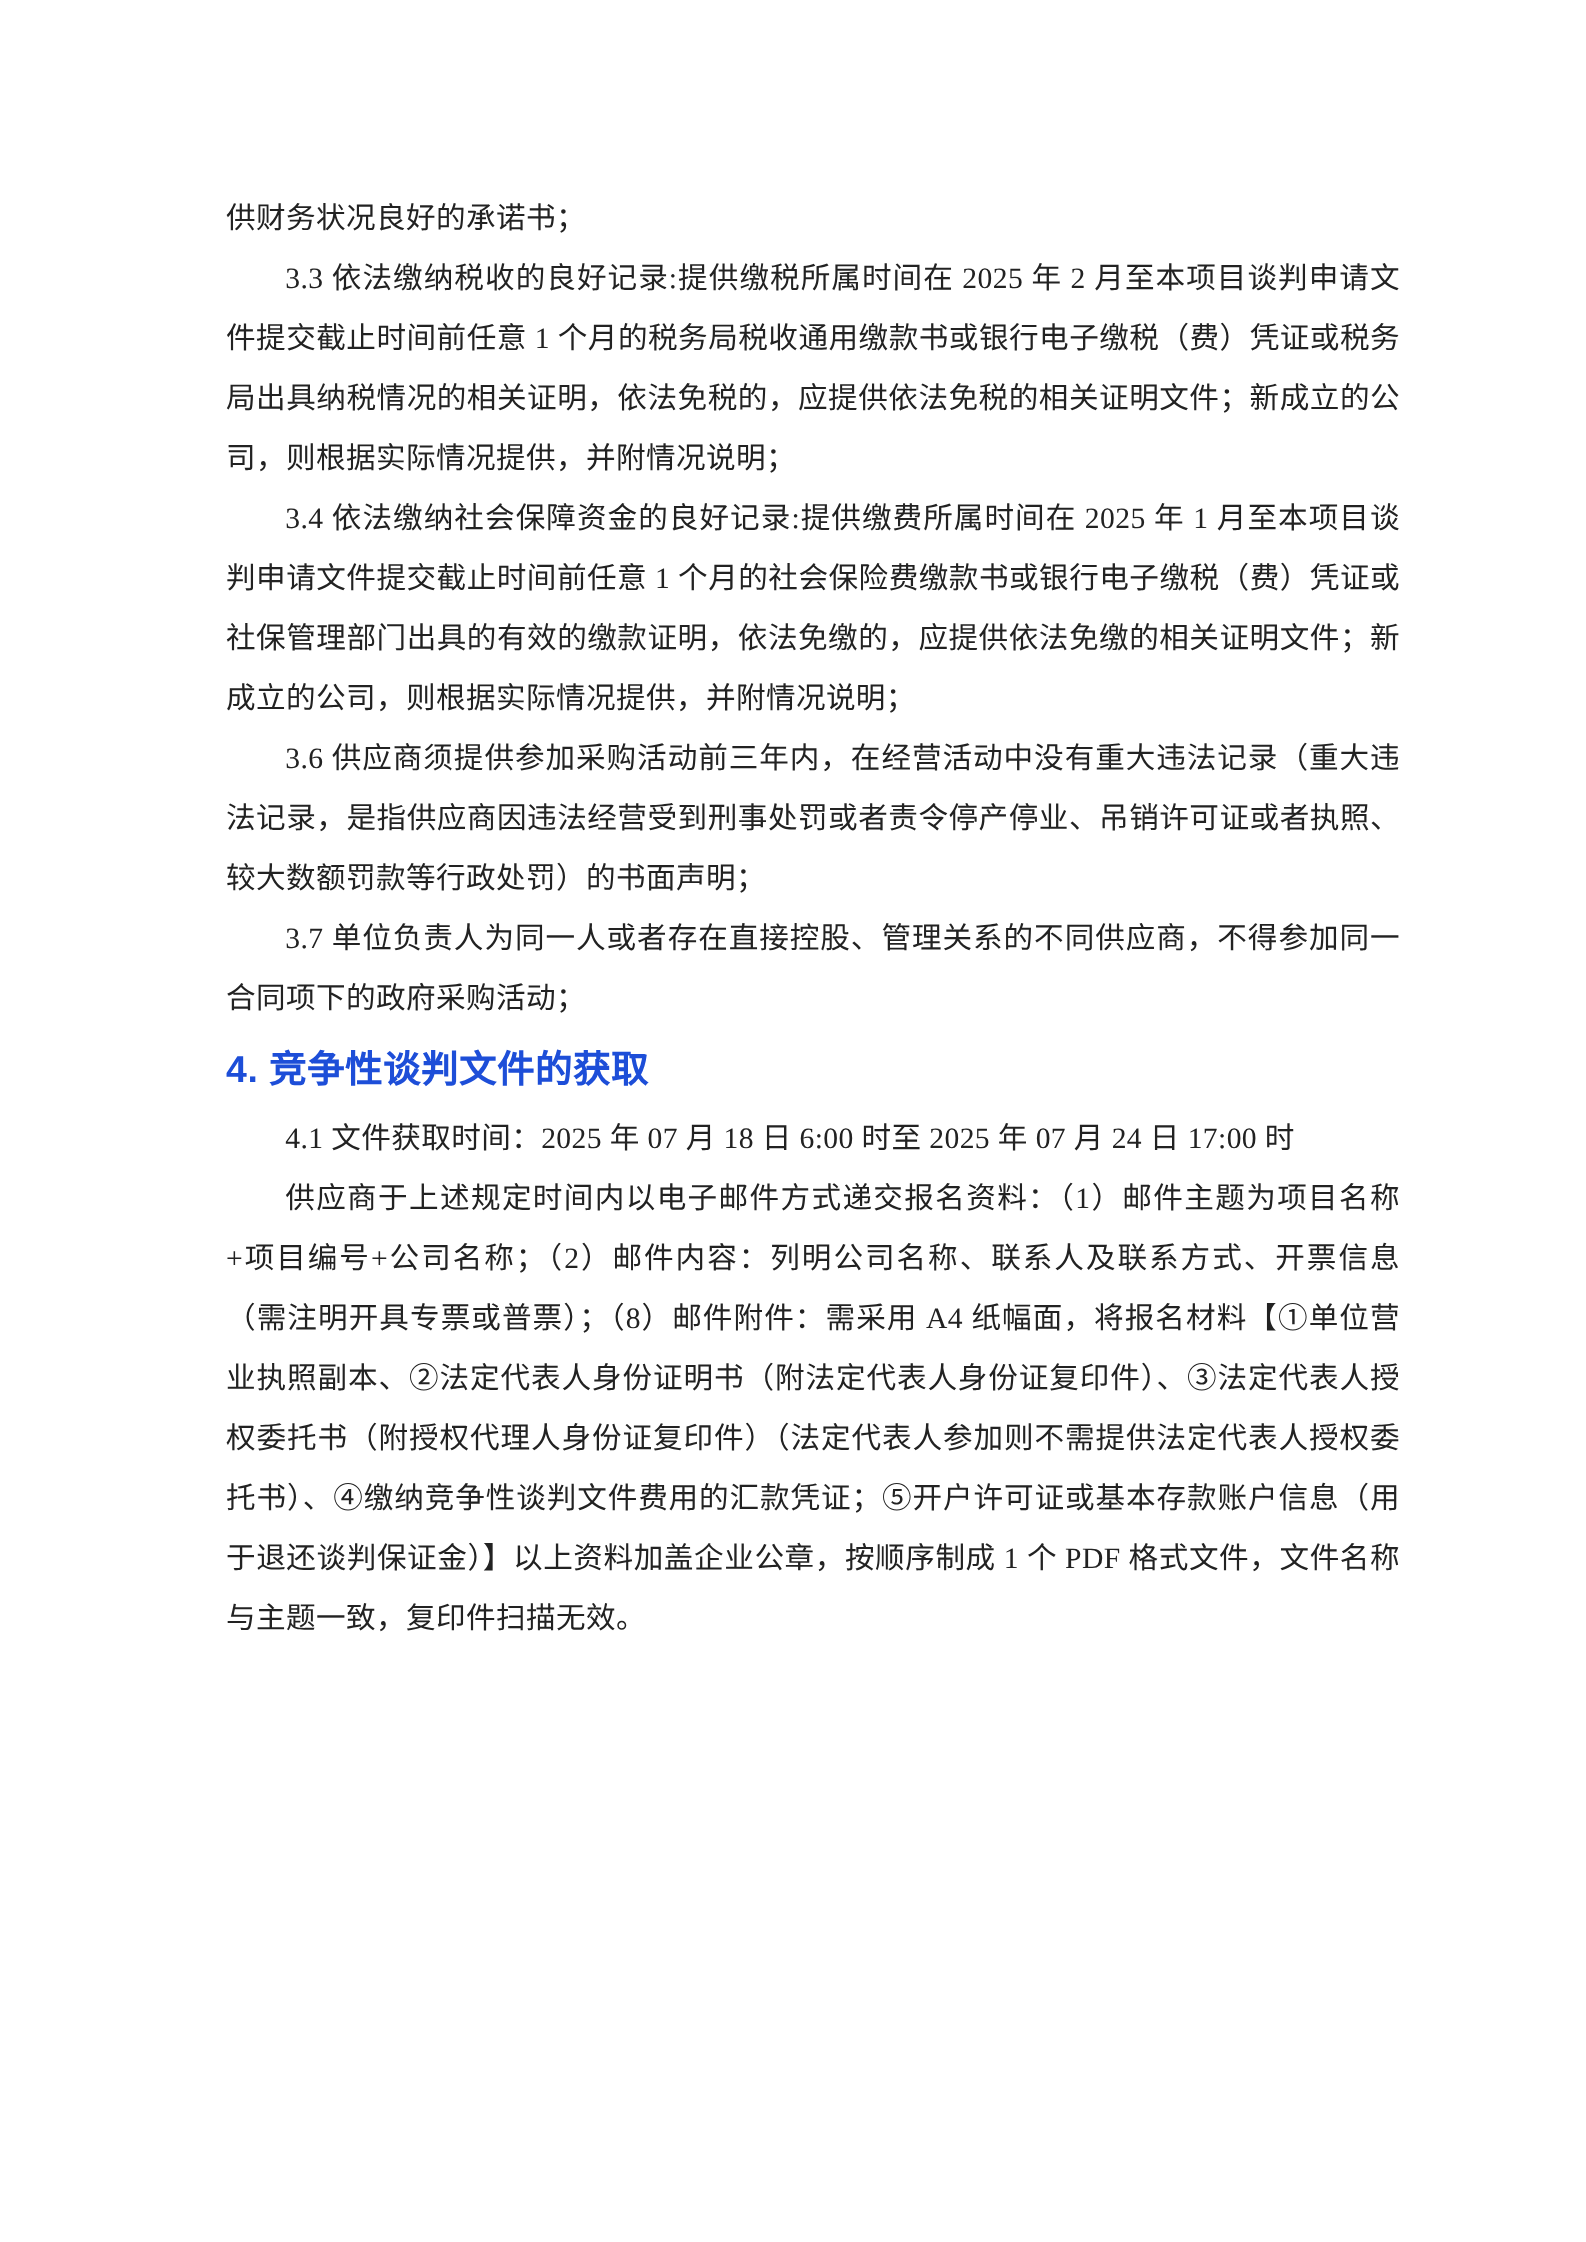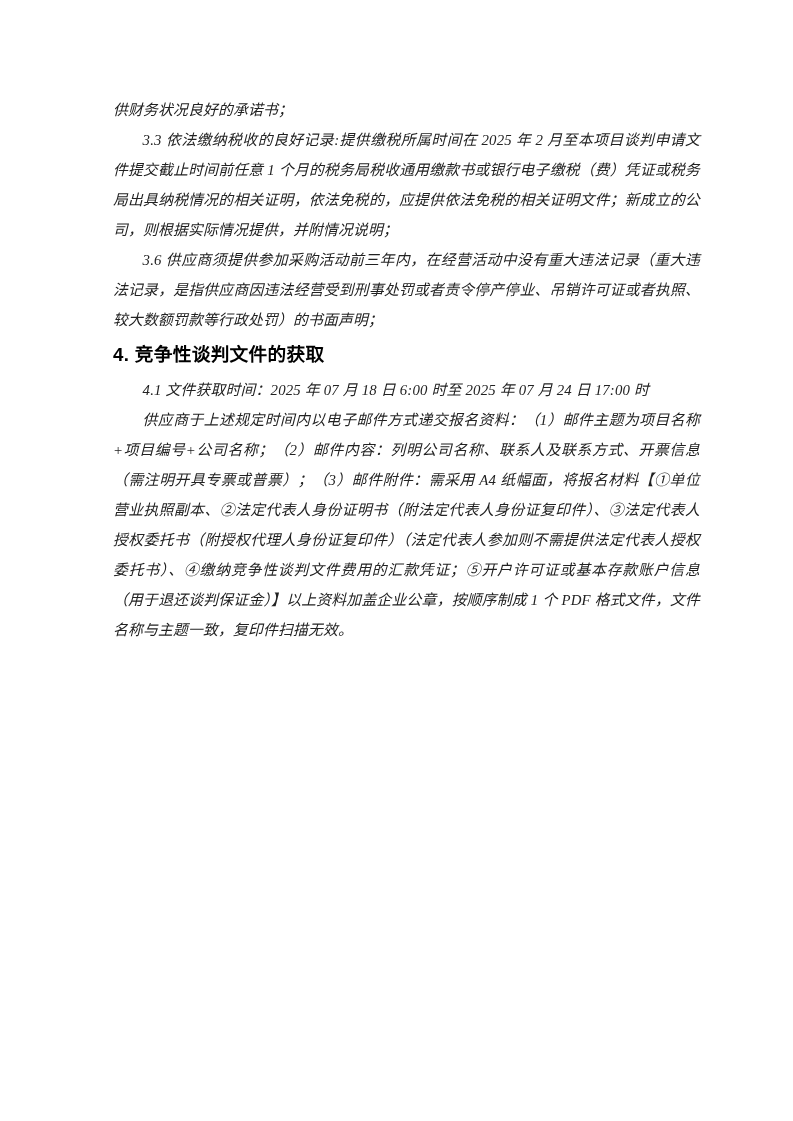--- a/index.html
+++ b/index.html
@@ -19,54 +19,55 @@
     overflow: hidden;
   }
   p.body {
     margin: 0;
     font-size: 14.8px;
     line-height: 30px;
     text-align: justify;
     text-indent: 2em;
     letter-spacing: 0.2px;
     word-break: break-word;
-    font-style: italic;
   }
   p.body.no-indent {
     text-indent: 0;
   }
   h2.section-heading {
     margin: 0;
     font-size: 18.7px;
     line-height: 40px;
     font-weight: 700;
     font-family: "Liberation Sans", "DejaVu Sans", sans-serif;
-    color: #000000;
+    color: #1d4ed8;
     text-align: left;
     letter-spacing: 0.3px;
   }
   .emph {
     font-weight: 700;
     text-decoration: underline;
     text-underline-offset: 2px;
   }
 </style>
 </head>
 <body>
 
 <div class="page">
   <p class="body no-indent">供财务状况良好的承诺书；</p>
 
   <p class="body">3.3 依法缴纳税收的良好记录:提供缴税所属时间在 2025 年 2 月至本项目谈判申请文件提交截止时间前任意 1 个月的税务局税收通用缴款书或银行电子缴税（费）凭证或税务局出具纳税情况的相关证明，依法免税的，应提供依法免税的相关证明文件；新成立的公司，则根据实际情况提供，并附情况说明；</p>
 
+  <p class="body">3.4 依法缴纳社会保障资金的良好记录:提供缴费所属时间在 2025 年 1 月至本项目谈判申请文件提交截止时间前任意 1 个月的社会保险费缴款书或银行电子缴税（费）凭证或社保管理部门出具的有效的缴款证明，依法免缴的，应提供依法免缴的相关证明文件；新成立的公司，则根据实际情况提供，并附情况说明；</p>
 
 
   <p class="body">3.6 供应商须提供参加采购活动前三年内，在经营活动中没有重大违法记录（重大违法记录，是指供应商因违法经营受到刑事处罚或者责令停产停业、吊销许可证或者执照、较大数额罚款等行政处罚）的书面声明；</p>
 
+  <p class="body">3.7 单位负责人为同一人或者存在直接控股、管理关系的不同供应商，不得参加同一合同项下的政府采购活动；</p>
 
 
   <h2 class="section-heading">4. 竞争性谈判文件的获取</h2>
 
   <p class="body">4.1 文件获取时间：2025 年 07 月 18 日 6:00 时至 2025 年 07 月 24 日 17:00 时</p>
 
 
-  <p class="body">供应商于上述规定时间内以电子邮件方式递交报名资料：（1）邮件主题为项目名称+项目编号+公司名称；（2）邮件内容：列明公司名称、联系人及联系方式、开票信息（需注明开具专票或普票）；（3）邮件附件：需采用 A4 纸幅面，将报名材料【①单位营业执照副本、②法定代表人身份证明书（附法定代表人身份证复印件）、③法定代表人授权委托书（附授权代理人身份证复印件）（法定代表人参加则不需提供法定代表人授权委托书）、④缴纳竞争性谈判文件费用的汇款凭证；⑤开户许可证或基本存款账户信息（用于退还谈判保证金）】以上资料加盖企业公章，按顺序制成 1 个 PDF 格式文件，文件名称与主题一致，复印件扫描无效。</p>
+  <p class="body">供应商于上述规定时间内以电子邮件方式递交报名资料：（1）邮件主题为项目名称+项目编号+公司名称；（2）邮件内容：列明公司名称、联系人及联系方式、开票信息（需注明开具专票或普票）；（8）邮件附件：需采用 A4 纸幅面，将报名材料【①单位营业执照副本、②法定代表人身份证明书（附法定代表人身份证复印件）、③法定代表人授权委托书（附授权代理人身份证复印件）（法定代表人参加则不需提供法定代表人授权委托书）、④缴纳竞争性谈判文件费用的汇款凭证；⑤开户许可证或基本存款账户信息（用于退还谈判保证金）】以上资料加盖企业公章，按顺序制成 1 个 PDF 格式文件，文件名称与主题一致，复印件扫描无效。</p>
 </div>
 
 </body></html>

